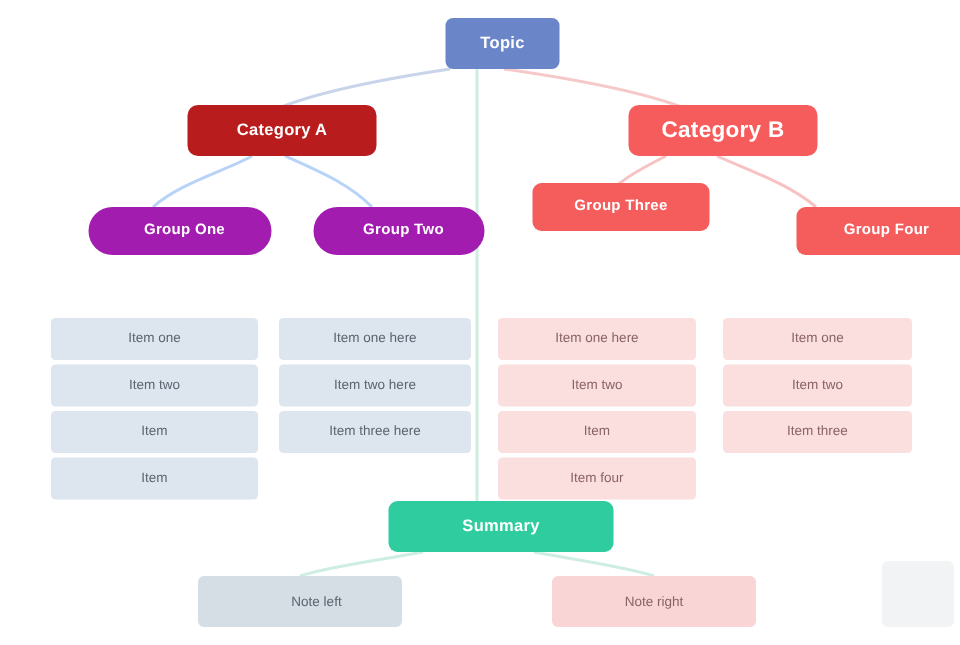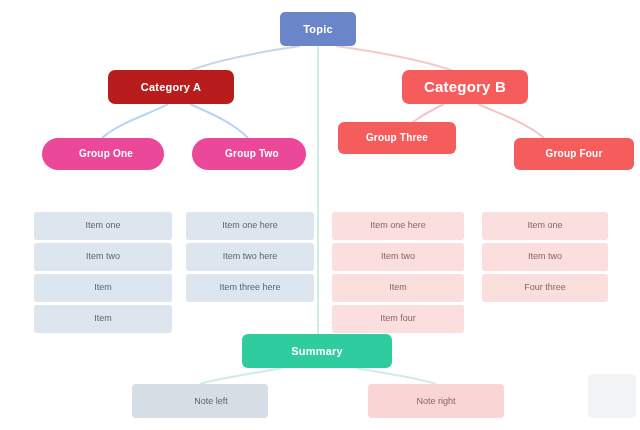--- a/index.html
+++ b/index.html
@@ -36,39 +36,40 @@
     display: flex;
     align-items: center;
     justify-content: center;
     text-align: center;
     border-radius: 6px;
     font-weight: bold;
     line-height: 1.15;
     letter-spacing: 0.2px;
     padding: 2px 6px;
     color: #ffffff;
+    margin-left: 17px;
   }
 
   .node-root {
     background: #6a85c8;
     font-size: 11px;
     border-radius: 5px;
   }
   .node-branch-blue {
     background: #b91c1c;
     font-size: 11px;
     border-radius: 7px;
   }
   .node-branch-red {
     background: #f75c5c;
     font-size: 15px;
     border-radius: 7px;
   }
   .node-head-blue {
-    background: #ec4899;
+    background: #a21caf;
     font-size: 10px;
     border-radius: 16px;
     padding-left: 12px;
   }
   .node-head-red {
     background: #f55c5c;
     font-size: 10px;
     border-radius: 6px;
   }
   .node-green {
@@ -195,21 +196,21 @@
     <div class="item item-red">Item</div>
     <div class="item item-red">Item four</div>
   </div>
 
   <div class="node node-head-red" style="left:514px; top:138px; width:120px; height:32px;">
     <span>Group Four</span>
   </div>
   <div class="itemlist" style="left:482px; top:184px; width:126px;">
     <div class="item item-red">Item one</div>
     <div class="item item-red">Item two</div>
-    <div class="item item-red">Four three</div>
+    <div class="item item-red">Item three</div>
   </div>
 
   <div class="node node-green" style="left:242px; top:334px; width:150px; height:34px;">
     <span>Summary</span>
   </div>
 
   <div class="leafbox leafbox-gray" style="left:132px; top:384px; width:136px; height:34px;padding-left:28px;">
     <span>Note left</span>
   </div>
 

